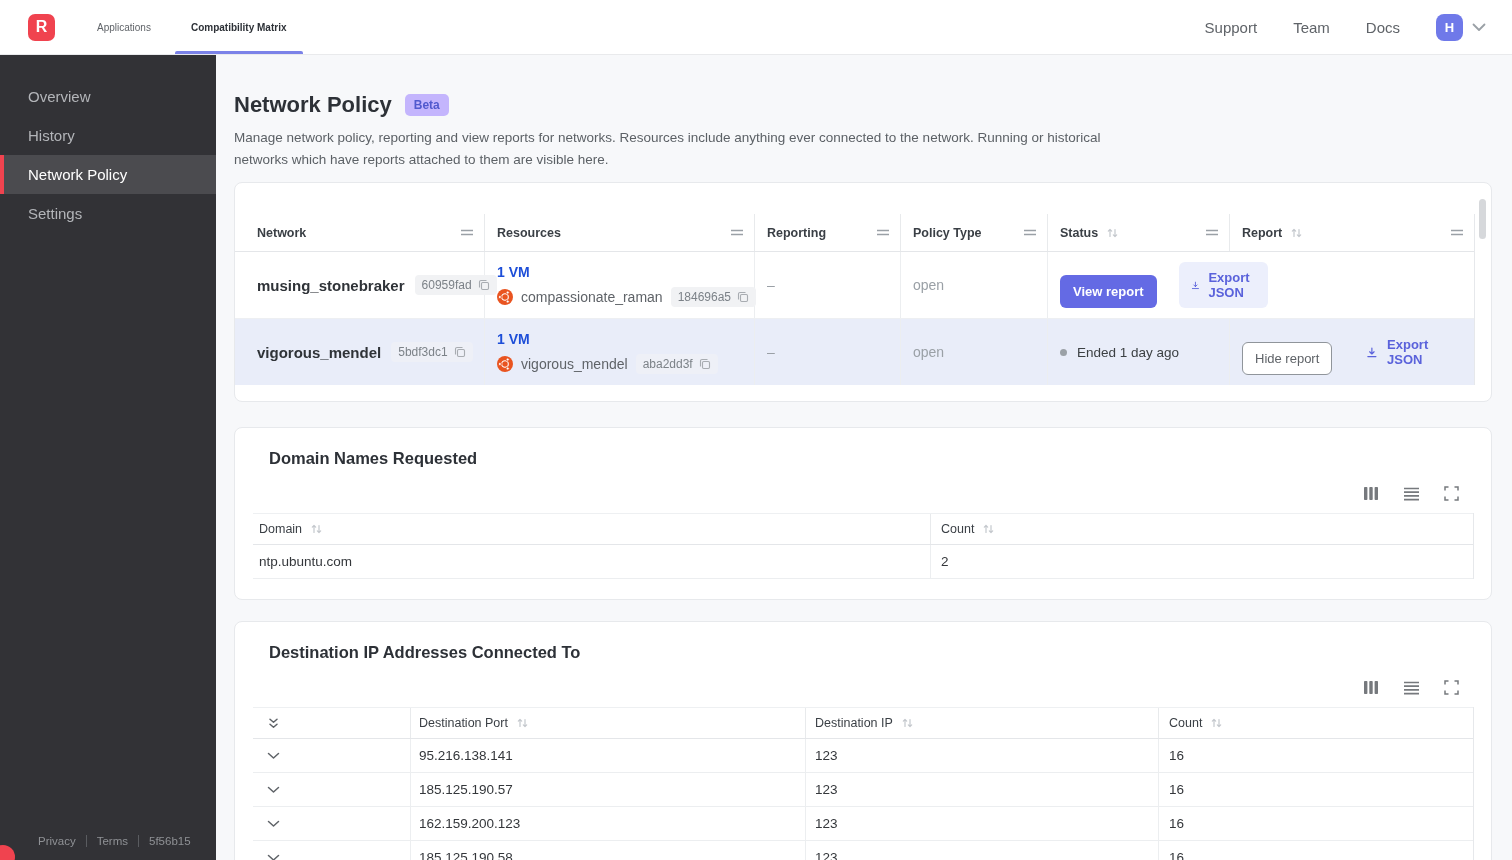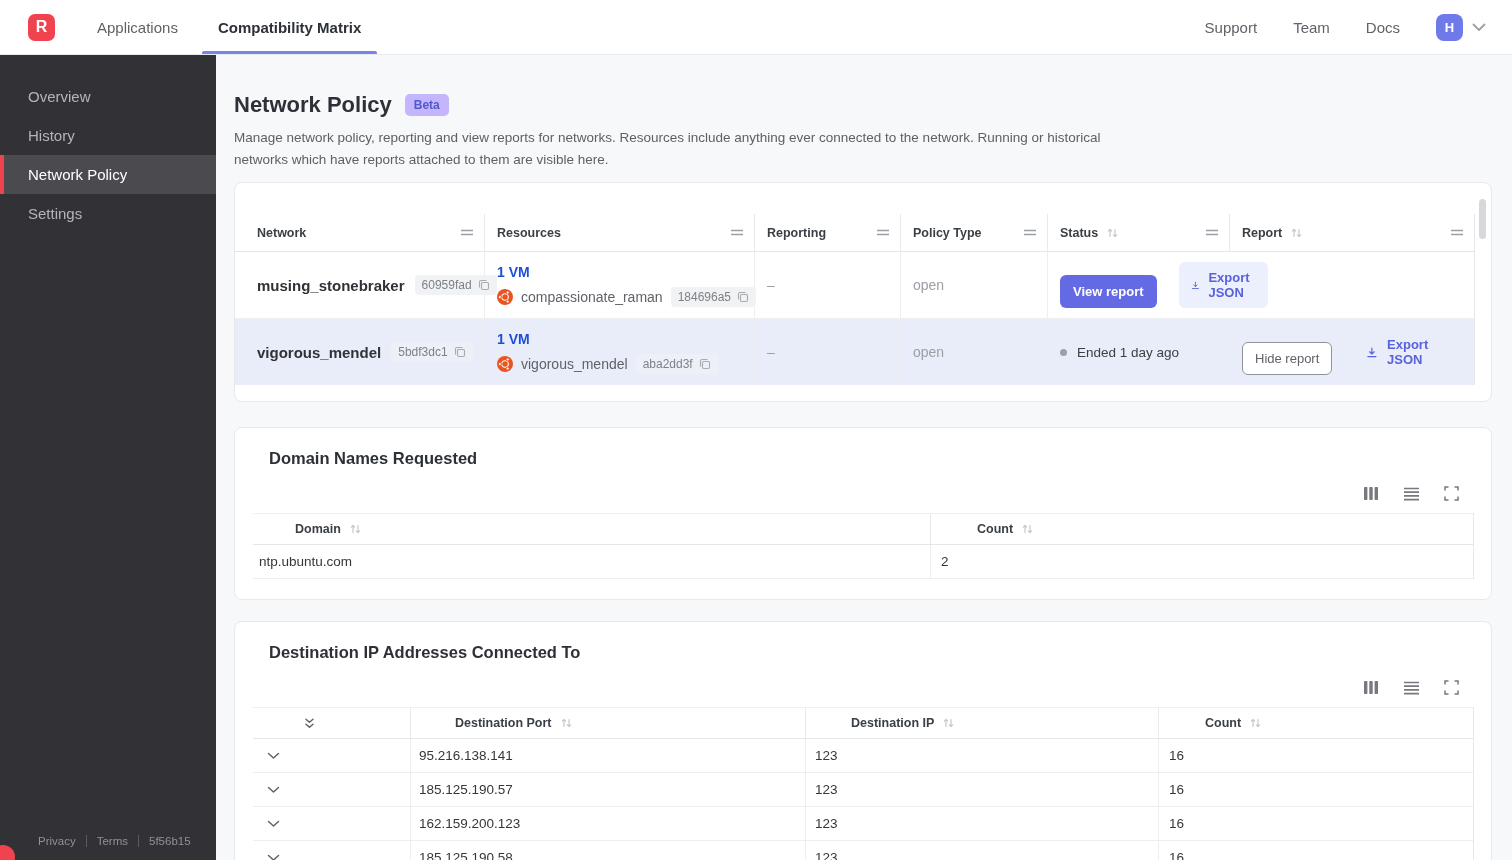--- a/index.html
+++ b/index.html
@@ -6,21 +6,21 @@
   html,body { width:1512px; height:860px; overflow:hidden; }
   body { font-family:"Liberation Sans", sans-serif; background:#f7f8fa; color:#3c4043; }
 
   
   .navbar { height:55px; background:#fff; border-bottom:1px solid #e9eaec;
             display:flex; align-items:stretch; padding:0 26px 0 28px; }
   .logo { width:27px; height:27px; border-radius:7px; background:#f0434f; color:#fff;
           font-weight:700; font-size:16px; display:flex; align-items:center;
           justify-content:center; align-self:center; cursor:pointer; }
   .nav-tabs { display:flex; margin-left:22px; }
-  .nav-tab { display:flex; align-items:center; padding:8px 20px; font-size:15px;
+  .nav-tab { display:flex; align-items:center; padding:8px 20px; font-size:10px;
              color:#5f6368; position:relative; cursor:pointer; }
   .nav-tab.active { color:#2d3137; font-weight:700; }
   .nav-tab.active::after { content:""; position:absolute; left:4px; right:4px; bottom:0;
              height:3px; background:#7b82e8; border-radius:2px 2px 0 0; }
   .nav-right { margin-left:auto; display:flex; align-items:center; gap:36px; }
   .nav-link { font-size:15px; color:#5f6368; cursor:pointer; }
   .user-menu { display:flex; align-items:center; gap:9px; cursor:pointer; }
   .avatar { width:27px; height:27px; border-radius:8px; background:#6f79e9; color:#fff;
             font-size:13px; font-weight:700; display:flex; align-items:center; justify-content:center; }
 
@@ -93,21 +93,21 @@
   .card-title { font-size:16.5px; font-weight:700; color:#2d3137; margin-left:34px; }
   .toolbar { display:flex; justify-content:flex-end; align-items:center; gap:24px;
              margin:18px 32px 12px 0; }
   .icon-btn { display:flex; cursor:pointer; }
   .dt { margin:0 17px 0 18px; border-right:1px solid #e6e8eb; }
   .dt-head, .dt-row { display:grid; }
   .t2 { grid-template-columns:678px 1fr; }
   .t3 { grid-template-columns:158px 395px 353px 1fr; }
   .dt-head { border-top:1px solid #eef0f2; border-bottom:1px solid #e4e6e9; }
   .dt-hcell { display:flex; align-items:center; gap:8px; height:30px; padding:0 10px 0 6px;
-              font-size:12.5px; font-weight:700; color:#3a3f45; border-right:1px solid #e8eaec;margin-left:36px; }
+              font-size:12.5px; font-weight:400; color:#3a3f45; border-right:1px solid #e8eaec; }
   .dt-hcell:last-child { border-right:none; }
   .t2 .dt-hcell:nth-child(2), .t2 .dt-cell:nth-child(2) { padding-left:10px; }
   .t3 .dt-hcell:first-child, .t3 .dt-cell:first-child { padding-left:14px; }
   .t3 .dt-hcell:nth-child(2), .t3 .dt-cell:nth-child(2) { padding-left:8px; }
   .t3 .dt-hcell:nth-child(3), .t3 .dt-cell:nth-child(3) { padding-left:9px; }
   .t3 .dt-hcell:nth-child(4), .t3 .dt-cell:nth-child(4) { padding-left:10px; }
   .dt-row { border-bottom:1px solid #eceef0; }
   .dt-cell { display:flex; align-items:center; min-height:33px; padding:0 10px 0 6px;
              font-size:13.5px; color:#34373b; border-right:1px solid #eceef0; }
   .dt-cell:last-child { border-right:none; }

